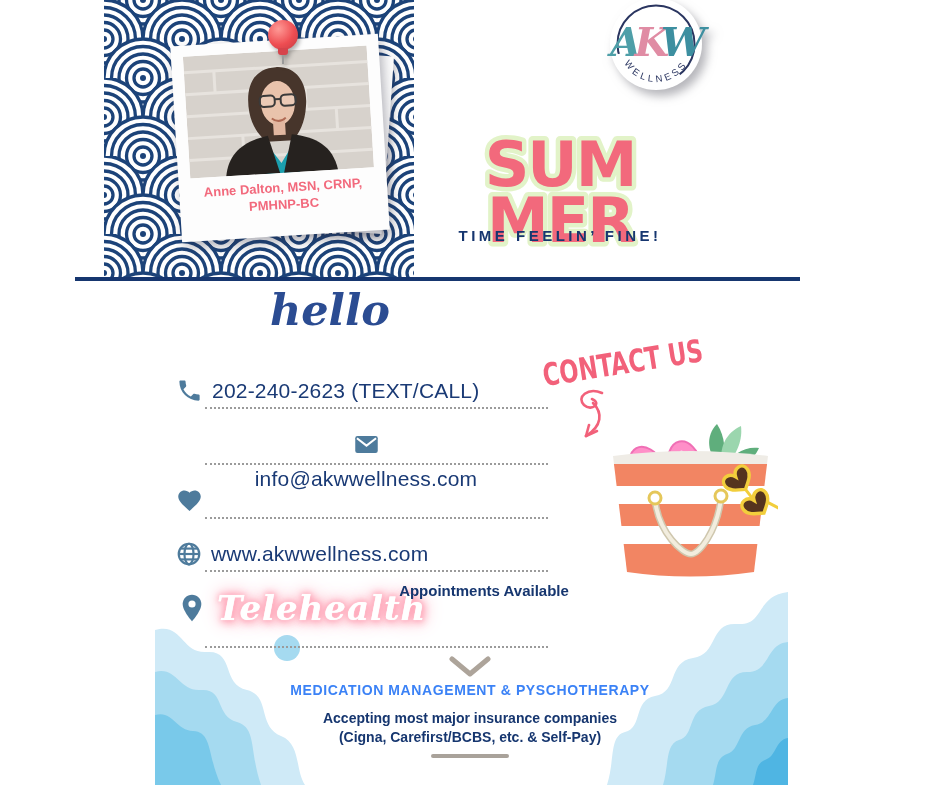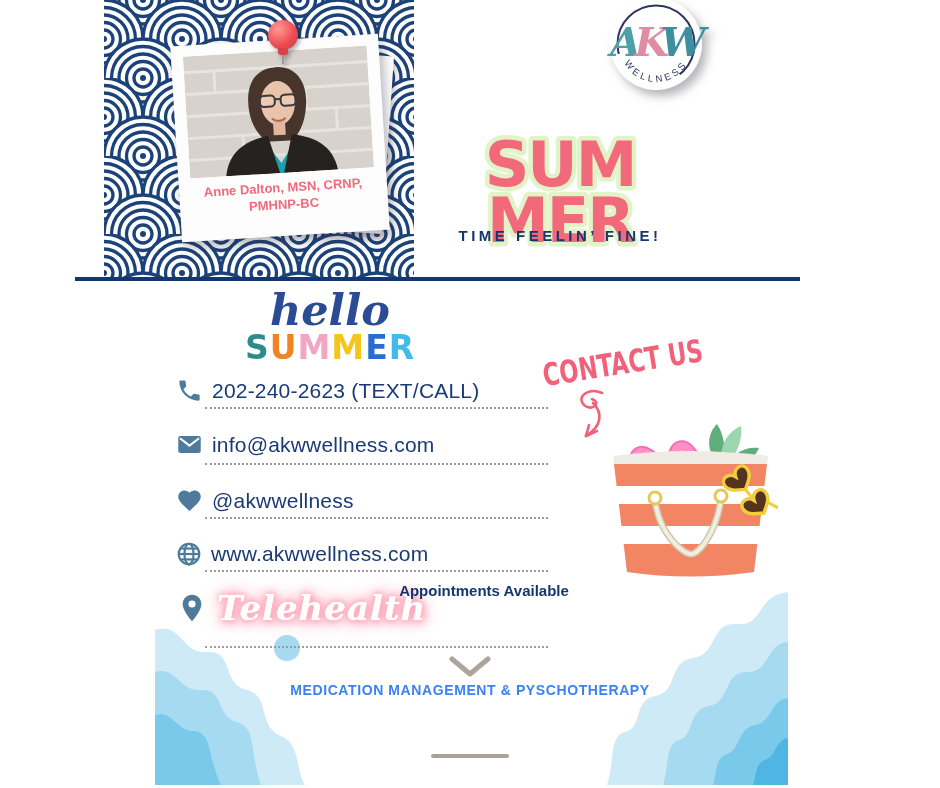--- a/index.html
+++ b/index.html
@@ -43,21 +43,21 @@
   .hello-word { font-size:33px; font-weight:bold; letter-spacing:1px; margin-top:-5px;
                 font-family:"DejaVu Sans", sans-serif; }
   .hello-word span { text-shadow:0 0 2px #fff; }
   .hc0{color:#2E8B8B;} .hc1{color:#F08324;} .hc2{color:#F2A6C4;}
   .hc3{color:#F5C51C;} .hc4{color:#2B6BD3;} .hc5{color:#3FBCE9;}
 
   
   .crow { position:absolute; left:176px; width:380px; display:flex; align-items:center; gap:9px; z-index:2; }
   .crow-text { color:#1A3A75; font-size:21px; letter-spacing:.2px; white-space:nowrap; }
   .dots { position:absolute; left:205px; width:343px; border-top:2.5px dotted #9b9b9b; z-index:2; }
-  .row-phone { top:377px; } .row-email { top:431px; } .row-heart { top:487px; } .row-globe { top:541px; }
+  .row-phone { top:377px; } .row-email { top:431px;flex-direction:column; } .row-heart { top:487px; } .row-globe { top:541px; }
   .row-tele { top:588px; }
   .dots-1{top:407px;} .dots-2{top:463px;} .dots-3{top:517px;} .dots-4{top:570px;} .dots-5{top:646px;}
   .icon-svg { flex:0 0 auto; }
 
   .tele-script { font-family:"DejaVu Serif", serif; font-style:italic; font-weight:bold;
                  font-size:34px; color:#fff; letter-spacing:1px;
                  text-shadow:0 0 1px #fff, 0 0 4px #ffaebf, 0 0 9px #ff9cb1,
                              0 0 16px #ff9cb1, 0 0 26px #ffc3cf, 2px 2px 8px #ffb9c6; }
 
   .maryland { position:absolute; left:372px; top:580px; width:224px; text-align:center;
@@ -182,21 +182,20 @@
       <text x="108" y="52" font-size="62" letter-spacing="-2">SUM</text>
       <text x="108" y="108" font-size="62" letter-spacing="-2">MER</text>
     </g>
   </svg>
   <div class="tagline">TIME FEELIN’ FINE!</div>
 
   <div class="divider"></div>
 
   <div class="hello">
     <div class="hello-script">hello</div>
-    <div class="hello-word"><span class="hc0">S</span><span class="hc1">U</span><span class="hc2">M</span><span class="hc3">M</span><span class="hc4">E</span><span class="hc5">R</span></div>
   </div>
 
   <div class="crow row-phone">
     <svg class="icon-svg" width="27" height="27" viewBox="0 0 24 24">
       <path fill="#4E7B9C" d="M6.62 10.79c1.44 2.83 3.76 5.14 6.59 6.59l2.2-2.2c.27-.27.67-.36 1.02-.24 1.12.37 2.33.57 3.57.57.55 0 1 .45 1 1V20c0 .55-.45 1-1 1-9.39 0-17-7.61-17-17 0-.55.45-1 1-1h3.5c.55 0 1 .45 1 1 0 1.25.2 2.45.57 3.57.11.35.03.74-.25 1.02l-2.2 2.2z"></path>
     </svg>
     <span class="crow-text">202-240-2623 (TEXT/CALL)</span>
   </div>
   <div class="dots dots-1"></div>
 
@@ -206,21 +205,20 @@
       <path d="M3.5 6.5 L12 13 L20.5 6.5" fill="none" stroke="#fff" stroke-width="1.8"></path>
     </svg>
     <span class="crow-text">info@akwwellness.com</span>
   </div>
   <div class="dots dots-2"></div>
 
   <div class="crow row-heart">
     <svg class="icon-svg" width="27" height="27" viewBox="0 0 24 24">
       <path fill="#4E7B9C" d="M12 21.35l-1.45-1.32C5.4 15.36 2 12.28 2 8.5 2 5.42 4.42 3 7.5 3c1.74 0 3.41.81 4.5 2.09C13.09 3.81 14.76 3 16.5 3 19.58 3 22 5.42 22 8.5c0 3.78-3.4 6.86-8.55 11.54L12 21.35z"></path>
     </svg>
-    <span class="crow-text">@akwwellness</span>
   </div>
   <div class="dots dots-3"></div>
 
   <div class="crow row-globe">
     <svg class="icon-svg" width="26" height="26" viewBox="0 0 24 24">
       <g fill="none" stroke="#4E7B9C" stroke-width="2">
         <circle cx="12" cy="12" r="9.5"></circle>
         <ellipse cx="12" cy="12" rx="4.2" ry="9.5"></ellipse>
         <line x1="2.5" y1="12" x2="21.5" y2="12"></line>
         <line x1="4" y1="7" x2="20" y2="7"></line>
@@ -313,15 +311,19 @@
       <use href="#heartlens" y="30" fill="#55341E" stroke="#F2CE3C" stroke-width="3.4"></use>
       <line x1="0" y1="17" x2="0" y2="30" stroke="#F2CE3C" stroke-width="3"></line>
       <line x1="10" y1="42" x2="20" y2="64" stroke="#F2CE3C" stroke-width="3" stroke-linecap="round"></line>
     </g>
   </svg>
 
   <svg class="chevron-svg" viewBox="0 0 42 22">
     <polyline points="3,3 21,18 39,3" fill="none" stroke="#ADA49A" stroke-width="5" stroke-linecap="round" stroke-linejoin="round"></polyline>
   </svg>
   <div class="svc-head">MEDICATION MANAGEMENT &amp; PYSCHOTHERAPY</div>
+  <div class="svc-sub">
+    <div>Accepting most major insurance companies</div>
+    <div>(Cigna, Carefirst/BCBS, etc. &amp; Self-Pay)</div>
+  </div>
   <div class="svc-line"></div>
 
 </div>
 
 </body></html>

